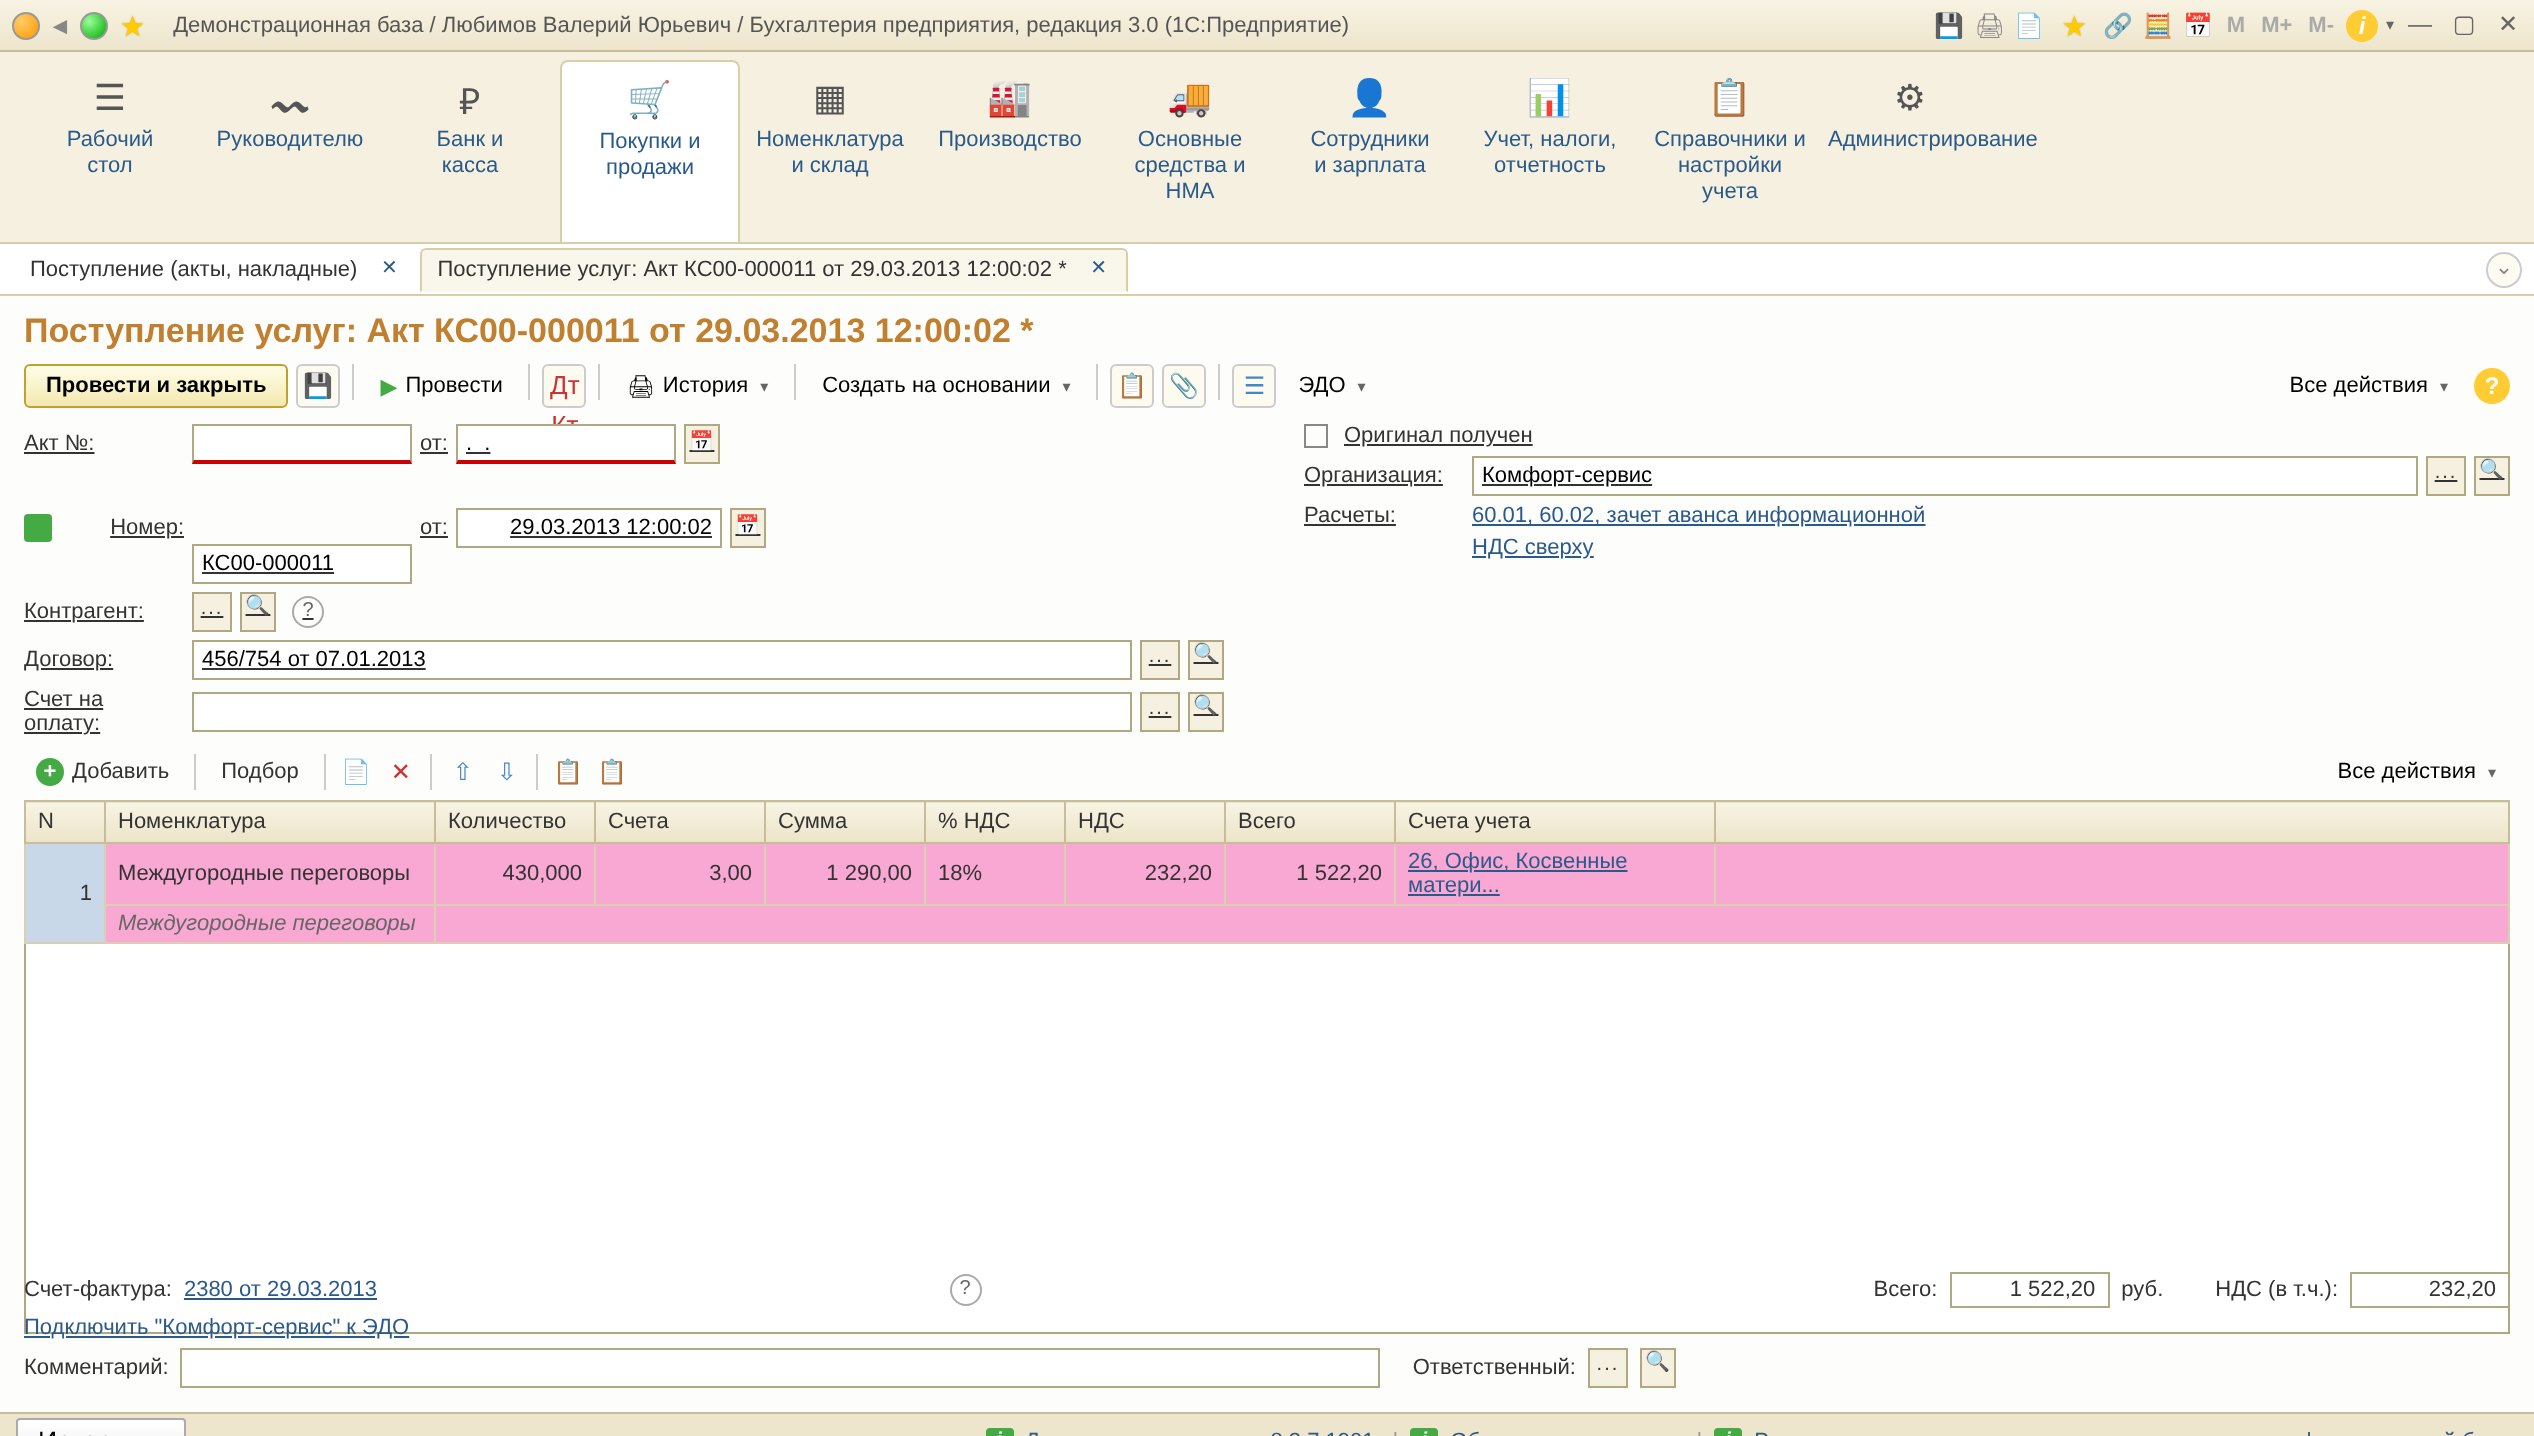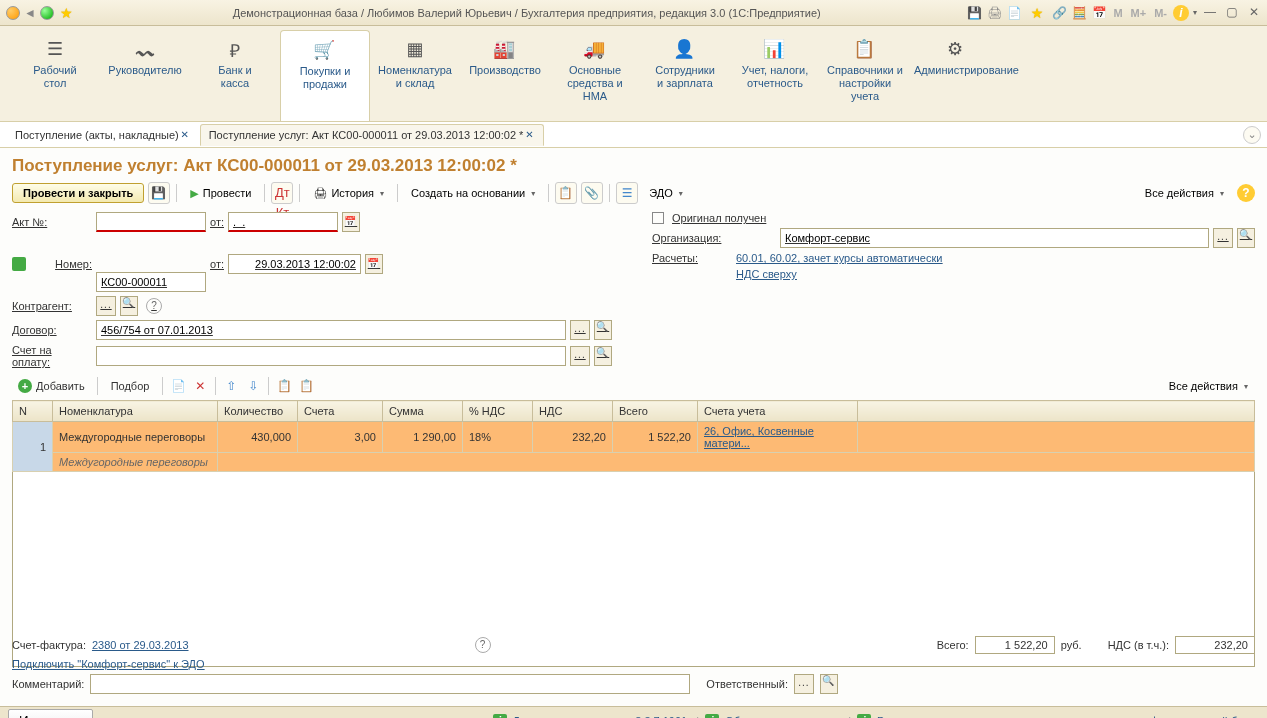--- a/index.html
+++ b/index.html
@@ -4,47 +4,47 @@
 <style>
 * { box-sizing: border-box; margin: 0; padding: 0; font-family: Arial, sans-serif; }
 body { background: #f5f0e0; font-size: 11px; color: #333; overflow: hidden; width: 1267px; height: 718px; }
 
 
 .titlebar { height: 26px; background: linear-gradient(#f8f3e3, #ede5cc); display: flex; align-items: center; padding: 0 4px; border-bottom: 1px solid #c8bd9a; }
 .tb-circle { width: 14px; height: 14px; border-radius: 50%; margin: 0 2px; border: 1px solid #999; }
 .tb-orange { background: radial-gradient(circle at 30% 30%, #ffcc66, #ff9900); }
 .tb-green { background: radial-gradient(circle at 30% 30%, #99ff99, #00aa00); }
 .tb-star { color: #ffcc00; font-size: 14px; margin: 0 4px; text-shadow: 0 0 1px #cc9900; }
-.tb-title { margin-left: 10px; color: #555; font-size: 11px; flex: 1; text-align: center; }
+.tb-title { margin-left: 10px; color: #555; font-size: 11px; flex: 1; }
 .tb-icons { display: flex; gap: 4px; align-items: center; }
 .tb-icon { width: 16px; height: 16px; font-size: 12px; color: #888; text-align: center; line-height: 16px; cursor: pointer; }
 .tb-m { font-weight: bold; color: #aaa; font-size: 11px; margin: 0 2px; }
 .tb-i { width: 16px; height: 16px; border-radius: 50%; background: #ffcc33; color: #fff; text-align: center; font-style: italic; font-weight: bold; line-height: 16px; font-size: 12px; }
 .tb-win { width: 18px; height: 16px; text-align: center; color: #666; font-size: 12px; cursor: pointer; }
 
 
 .ribbon { height: 96px; background: #f5f0e0; display: flex; padding: 4px 10px 0; border-bottom: 1px solid #d8cfa8; }
 .ribbon-item { width: 90px; text-align: center; padding: 8px 4px; cursor: pointer; color: #2a5a8a; font-size: 11px; border-radius: 4px 4px 0 0; }
 .ribbon-item.active { background: #fff; border: 1px solid #d8cfa8; border-bottom: none; }
 .ribbon-icon { font-size: 18px; color: #555; display: block; margin-bottom: 6px; height: 20px; }
 .ribbon-label { line-height: 13px; }
 
 
 .tabbar { height: 26px; background: #fff; display: flex; align-items: center; padding: 0 6px; border-bottom: 1px solid #d8cfa8; }
-.tab { padding: 4px 8px; display: flex; align-items: center; gap: 0; font-size: 11px; cursor: pointer; border: 1px solid transparent; border-radius: 3px 3px 0 0; }
+.tab { padding: 4px 8px; display: flex; align-items: center; gap: 10px; font-size: 11px; cursor: pointer; border: 1px solid transparent; border-radius: 3px 3px 0 0; }
 .tab.active { background: #f9f6ec; border-color: #d8cfa8; border-bottom-color: #f9f6ec; }
 .tab-close { width: 12px; height: 12px; text-align: center; line-height: 11px; color: #2a5a8a; font-size: 10px; cursor: pointer; }
 .tab-expand { margin-left: auto; width: 18px; height: 18px; border: 1px solid #ccc; border-radius: 50%; text-align: center; line-height: 14px; color: #888; background: #fdfbf2; cursor: pointer; }
 
 
 .content { background: #fdfdfb; padding: 8px 12px; height: 558px; position: relative; }
 .doc-title { color: #c08030; font-size: 17px; font-weight: bold; margin-bottom: 6px; }
 
 
-.toolbar { display: flex; align-items: center; gap: 4px; margin-bottom: 8px; }
+.toolbar { display: flex; gap: 4px; margin-bottom: 8px; }
 .btn-main { background: linear-gradient(#fefde8, #f3e9b0); border: 1px solid #c0a030; padding: 3px 10px; font-size: 11px; font-weight: bold; cursor: pointer; border-radius: 3px; }
 .btn-icon { width: 22px; height: 22px; border: 1px solid #ccc; background: #fdfbf0; text-align: center; line-height: 20px; cursor: pointer; border-radius: 3px; font-size: 12px; }
 .btn-text { padding: 3px 6px; border: 1px solid transparent; background: transparent; font-size: 11px; cursor: pointer; display: flex; align-items: center; gap: 4px; }
 .tb-sep { width: 1px; height: 18px; background: #ccc; margin: 0 2px; }
 .dropdown-arrow { font-size: 8px; color: #666; margin-left: 2px; }
 .toolbar-right { margin-left: auto; display: flex; align-items: center; gap: 6px; }
 .help-circle { width: 18px; height: 18px; border-radius: 50%; background: #ffcc33; color: #fff; text-align: center; line-height: 18px; font-weight: bold; font-size: 12px; cursor: pointer; }
 
 
 .form-row { display: flex; align-items: center; margin-bottom: 4px; gap: 4px; }
@@ -62,21 +62,21 @@
 
 
 .table-tb { display: flex; align-items: center; gap: 4px; padding: 4px 0; }
 .add-btn { display: flex; align-items: center; gap: 4px; padding: 2px 6px; cursor: pointer; font-size: 11px; }
 .add-icon { width: 14px; height: 14px; border-radius: 50%; background: #4a4; color: #fff; text-align: center; line-height: 14px; font-weight: bold; font-size: 11px; }
 .tbl-icon { width: 18px; height: 18px; text-align: center; line-height: 18px; cursor: pointer; font-size: 12px; }
 
 
 .data-table { border: 1px solid #b0a880; width: 100%; border-collapse: collapse; }
 .data-table th { background: linear-gradient(#f8f4e4, #ece4c8); border: 1px solid #c8bd9a; padding: 4px 6px; text-align: left; font-weight: normal; font-size: 11px; }
-.data-table td { border: 1px solid #d8d0b0; padding: 3px 6px; font-size: 11px; background: #fdba74; }
+.data-table td { border: 1px solid #d8d0b0; padding: 3px 6px; font-size: 11px; background: #f9a8d4; }
 .data-table .row-num { background: #c8d8e8; text-align: right; width: 40px; }
 .data-table .num-cell { text-align: right; }
 .data-table .sub-row td { font-style: italic; color: #666; }
 .table-body { height: 195px; background: #fff; border: 1px solid #b0a880; border-top: none; }
 
 
 .footer-area { position: absolute; bottom: 8px; left: 12px; right: 12px; }
 .footer-row { display: flex; align-items: center; gap: 6px; margin-bottom: 4px; font-size: 11px; }
 .total-box { border: 1px solid #b0a880; background: #fff; padding: 2px 6px; min-width: 80px; text-align: right; }
 
@@ -260,27 +260,27 @@
         <span class="search-btn">🔍</span>
       </div>
     </div>
     <div class="form-col">
       <div class="form-row">
         <span class="checkbox"></span>
         <span>Оригинал получен</span>
       </div>
       <div class="form-row">
         <span class="form-label">Организация:</span>
-        <input class="form-input" style="flex: 1 1 0%; margin-left: 44px;" value="Комфорт-сервис">
+        <input class="form-input" style="flex: 1 1 0%;" value="Комфорт-сервис">
         <span class="ellipsis-btn">...</span>
         <span class="search-btn">🔍</span>
       </div>
       <div class="form-row">
         <span class="form-label">Расчеты:</span>
-        <span class="link">60.01, 60.02, зачет курсы автоматически</span>
+        <span class="link">60.01, 60.02, зачет аванса информационной</span>
       </div>
       <div class="form-row">
         <span class="form-label"></span>
         <span class="link">НДС сверху</span>
       </div>
     </div>
   </div>
 
   <div class="table-tb">
     <span class="add-btn">

